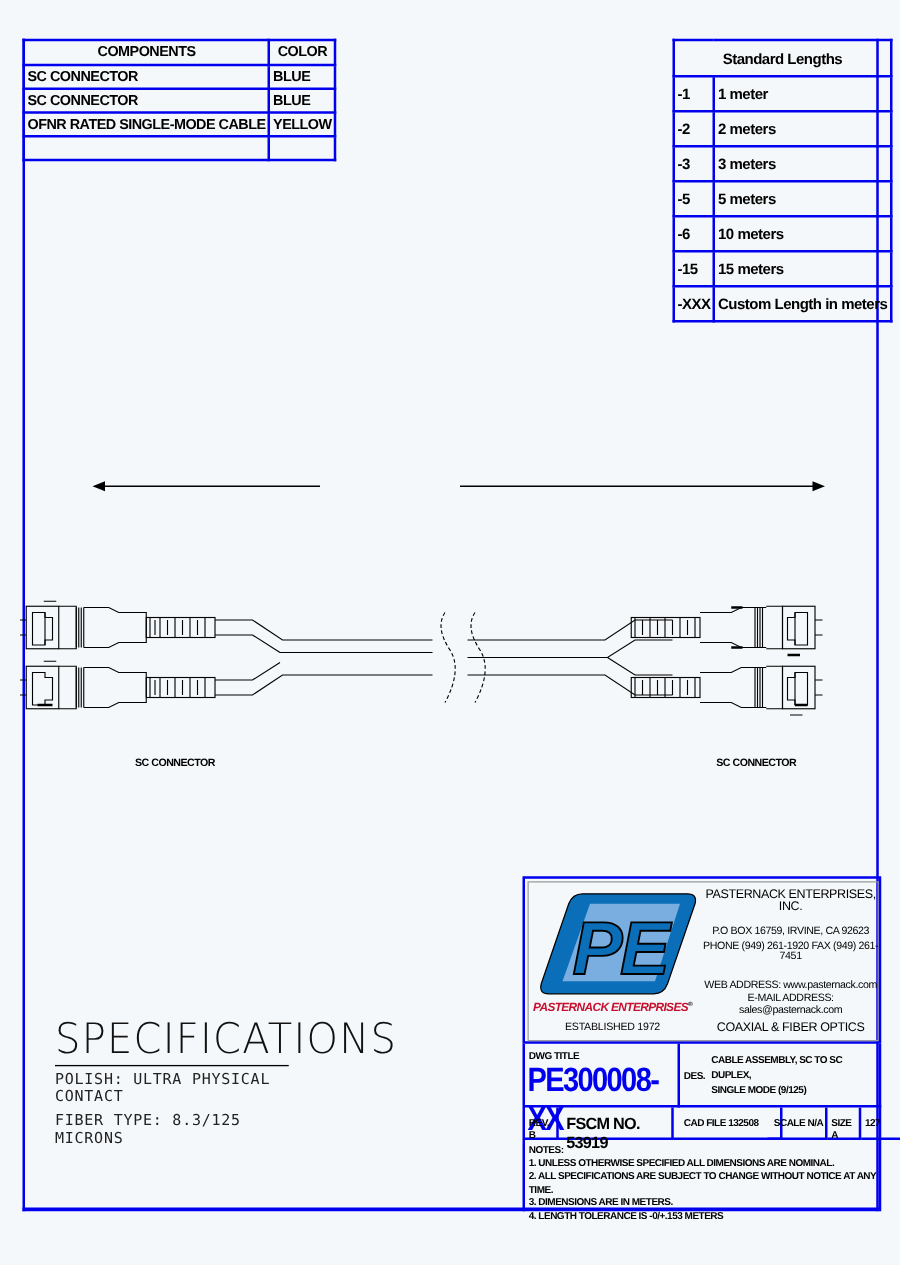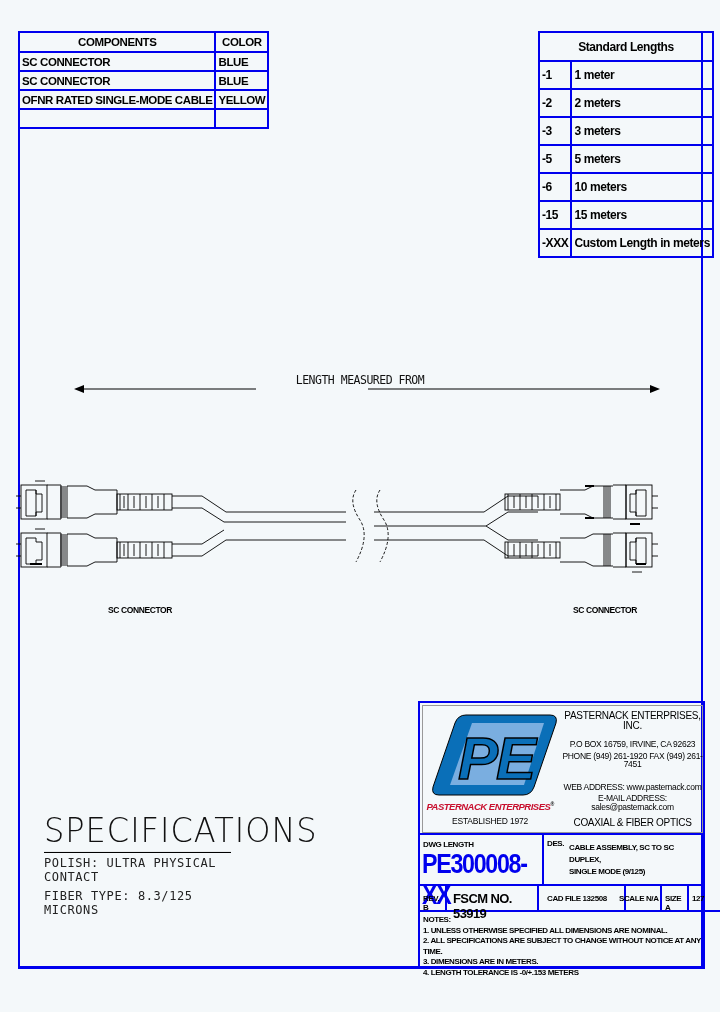--- a/index.html
+++ b/index.html
@@ -90,21 +90,20 @@
 </tbody>
   </table>
 
 <svg class="abs" style="left:0; top:370px;" width="720" height="40">
   <line x1="80" y1="19" x2="256" y2="19" stroke="#000" stroke-width="1.2"></line>
   <line x1="368" y1="19" x2="652" y2="19" stroke="#000" stroke-width="1.2"></line>
   <polygon points="74,19 84,15 84,23" fill="#000"></polygon>
   <polygon points="660,19 650,15 650,23" fill="#000"></polygon>
 </svg>
 <div class="abs dim-text" style="left:240px; top:372px; width:240px;">
-  <div>LENGTH MEASURED FROM</div>
 </div>
 
 <svg class="abs" style="left:0; top:470px;" width="720" height="120" viewBox="0 0 720 120" fill="none" stroke="#000" stroke-width="0.9">
 
   <g>
     <line x1="35" y1="11" x2="45" y2="11"></line>
     <rect x="21" y="15" width="26" height="34"></rect>
     <path d="M26 20 h10 v4 h6 v18 h-6 v4 h-10 z"></path>
     <line x1="36" y1="20" x2="36" y2="46"></line>
     <line x1="16" y1="26" x2="21" y2="26"></line>
@@ -213,26 +212,26 @@
     <div class="co-small" style="margin-top:3px;">PHONE (949) 261-1920 FAX (949) 261-7451</div>
     <div class="co-small" style="margin-top:14px;">WEB ADDRESS: www.pasternack.com</div>
     <div class="co-small" style="margin-top:3px;">E-MAIL ADDRESS: sales@pasternack.com</div>
     <div class="co-mid" style="margin-top:7px; font-weight:normal;">COAXIAL &amp; FIBER OPTICS</div>
   </div>
 </div>
 
 <div class="abs" style="left:418px; top:835px; width:287px; height:134px; border-left:2px solid #0000ee; border-right:2px solid #0000ee; box-sizing:border-box;">
 
   <div class="cell" style="left:0; top:0; width:124px; height:51px;">
-    <div class="fs8" style="position:absolute; left:3px; top:5px;">DWG LENGTH</div>
+    <div class="fs8" style="position:absolute; left:3px; top:5px;">DWG TITLE</div>
     <div style="position:absolute; left:2px; top:14px; font-size:27px; color:#0000ee; letter-spacing:-1.5px; transform:scaleX(0.86); transform-origin:left;">PE300008-XX</div>
   </div>
 
   <div class="cell" style="left:124px; top:0; width:161px; height:51px; border-right:none;">
-    <div class="fs8" style="position:absolute; left:3px; top:4px;">DES.</div>
+    <div class="fs8" style="position:absolute; left:3px; top:21px;">DES.</div>
     <div class="fs8" style="position:absolute; left:25px; top:7px; line-height:12px;">
       <div>CABLE ASSEMBLY, SC TO SC DUPLEX,</div>
       <div>SINGLE MODE (9/125)</div>
     </div>
   </div>
 
   <div class="cell fs8" style="left:0; top:51px; width:27px; height:26px; padding:8px 0 0 3px;">REV. B</div>
   <div class="cell" style="left:27px; top:51px; width:92px; height:26px; padding:5px 16px 0 6px; font-size:13px; letter-spacing:-0.6px;">FSCM NO. 53919</div>
   <div class="cell fs8" style="left:119px; top:51px; width:87px; height:26px; padding:8px 0 0 8px;">CAD FILE  132508</div>
   <div class="cell fs8" style="left:194px; top:51px; width:48px; height:26px; padding:8px 0 0 5px;">SCALE  N/A</div>

